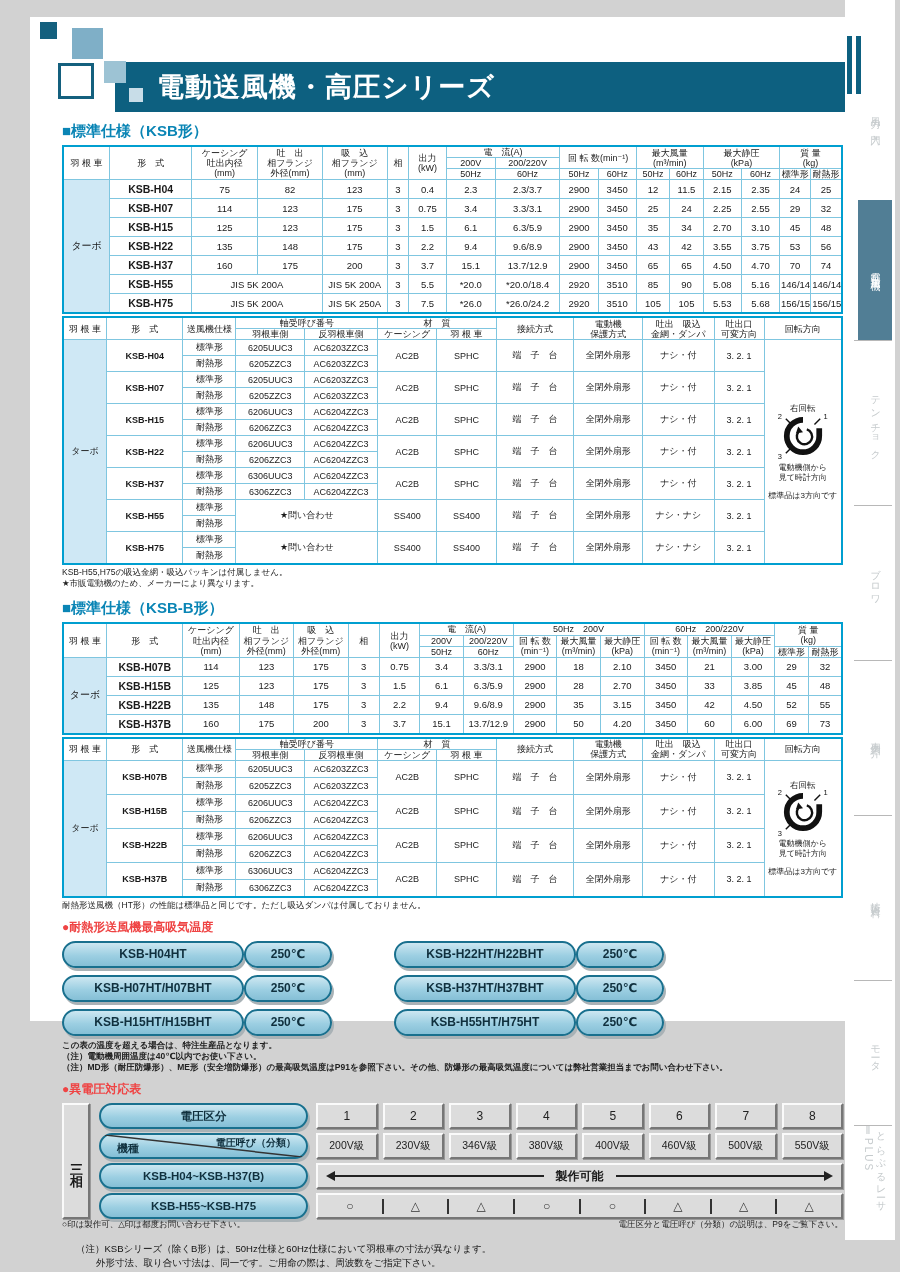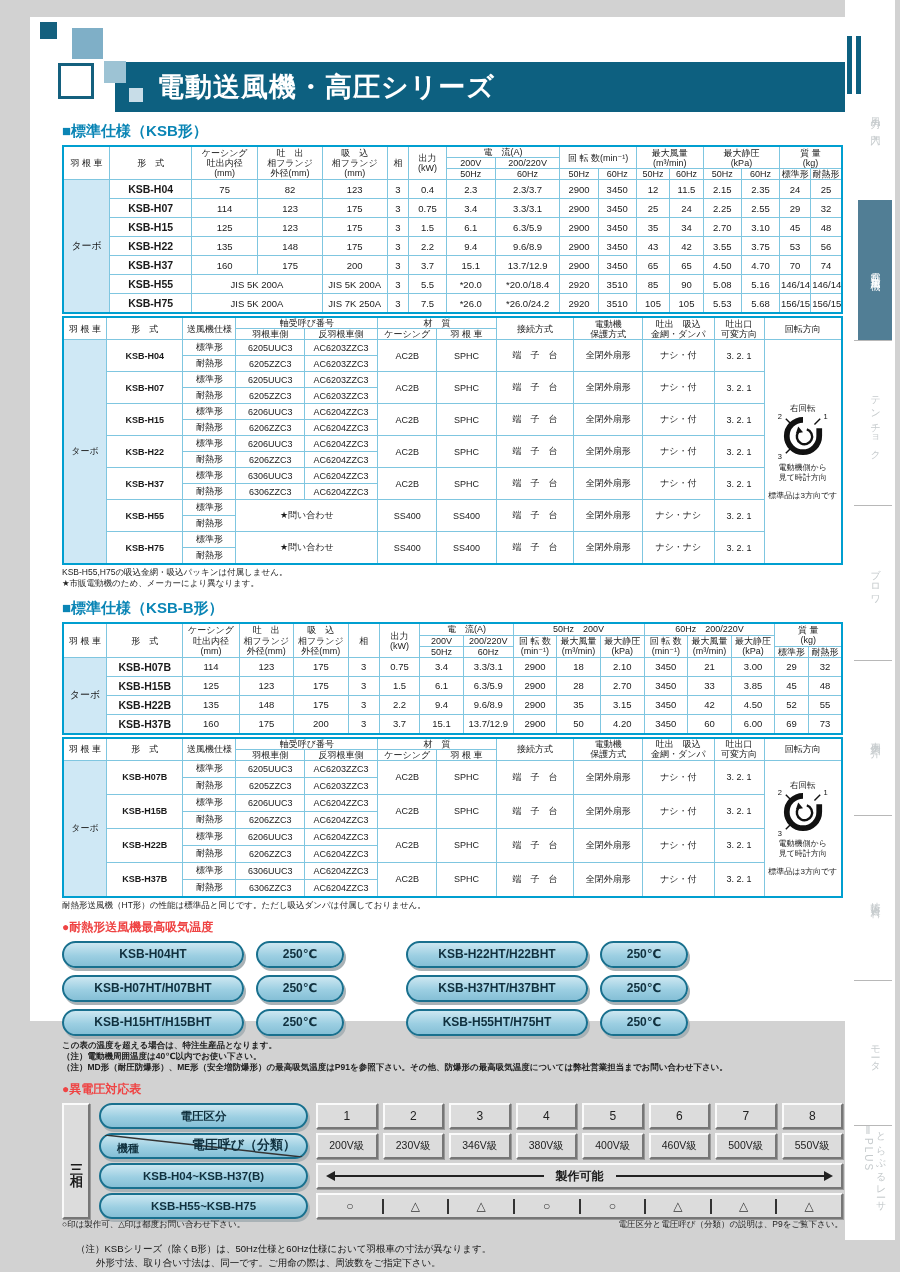--- a/index.html
+++ b/index.html
@@ -35,40 +35,40 @@
   .rn{position:absolute;font-size:7.5px;color:#111;}
   .rn1{right:-2px;top:-3px;}.rn2{left:-2px;top:-3px;}.rn3{left:-2px;bottom:-2px;}
   .rot-cap{margin-top:3px;}
   .rot-cap2{margin-top:8px;}
   .note{font-size:8.5px;color:#222;line-height:1.3;}
   .note-row{display:flex;justify-content:space-between;}
   
   .sub-title{font-weight:bold;font-size:12px;margin:8px 0 5px 0;color:#ef4444;}
   .heat-grid{display:flex;gap:62px;}
   .heat-col{display:flex;flex-direction:column;gap:7px;}
-  .heat-row{display:flex;gap:12px;align-items:flex-end;}
+  .heat-row{display:flex;gap:0;align-items:flex-end;}
   .pill{height:23px;border:2px solid #19708e;border-radius:14px;
         background:linear-gradient(180deg,#cde7f1 0%,#9ccfe2 55%,#85bfd6 100%);
         display:flex;align-items:center;justify-content:center;font-weight:bold;font-size:12px;color:#10303e;
         box-shadow:2px 3px 0 #a9b2b6;}
   .pill-label{width:178px;}
   .pill-temp{width:84px;}
   .heat-notes{margin-top:4px;font-weight:bold;}
   
   .volt{display:flex;gap:9px;margin-top:2px;}
   .bevel{background:#dcdcdc;border-top:2px solid #fafafa;border-left:2px solid #fafafa;
          border-bottom:2px solid #767676;border-right:2px solid #767676;box-shadow:1px 1px 0 #9a9a9a;}
   .volt-phase{width:24px;display:flex;align-items:center;justify-content:center;
               writing-mode:vertical-rl;font-size:13px;font-weight:bold;letter-spacing:10px;padding-top:6px;}
   .volt-grid{flex:1;display:flex;flex-direction:column;gap:4px;}
   .volt-row{display:flex;gap:8px;height:26px;}
   .volt-pill{width:205px;height:22px;font-size:11.5px;}
   .diag-pill{position:relative;justify-content:flex-start;}
   .diag-pill svg{position:absolute;left:4px;top:0;width:calc(100% - 8px);height:100%;}
-  .diag-top{position:absolute;right:10px;top:1px;font-size:13px;font-weight:bold;}
+  .diag-top{position:absolute;right:10px;top:1px;font-size:10px;font-weight:bold;}
   .diag-bottom{position:absolute;left:16px;bottom:1px;font-size:11px;font-weight:bold;}
   .vcells{flex:1;display:flex;gap:5px;}
   .vcell{flex:1;display:flex;align-items:center;justify-content:center;font-size:12px;color:#222;}
   .vclass{font-size:10.5px;}
   .vbar{flex:1;display:flex;align-items:center;padding:0 8px;font-size:11px;}
   .arrow-line{flex:1;height:2px;background:#222;}
   .ah{width:0;height:0;border-top:5px solid transparent;border-bottom:5px solid transparent;}
   .ah-l{border-right:9px solid #222;}
   .ah-r{border-left:9px solid #222;}
   .arrow-text{margin:0 12px;font-weight:bold;font-size:12px;}
@@ -270,21 +270,21 @@
               <td>85</td>
               <td>90</td>
               <td>5.08</td>
               <td>5.16</td>
               <td>146/142</td>
               <td>146/142</td>
             </tr>
             <tr>
               <td class="model">KSB-H75</td>
               <td colspan="2">JIS 5K 200A</td>
-              <td>JIS 7K 250A</td>
+              <td>JIS 5K 250A</td>
               <td>3</td>
               <td>7.5</td>
               <td>*26.0</td>
               <td>*26.0/24.2</td>
               <td>2920</td>
               <td>3510</td>
               <td>105</td>
               <td>105</td>
               <td>5.53</td>
               <td>5.68</td>

